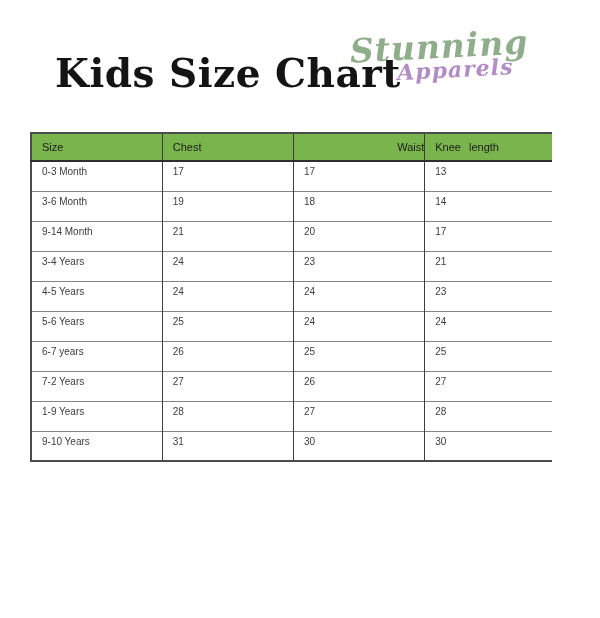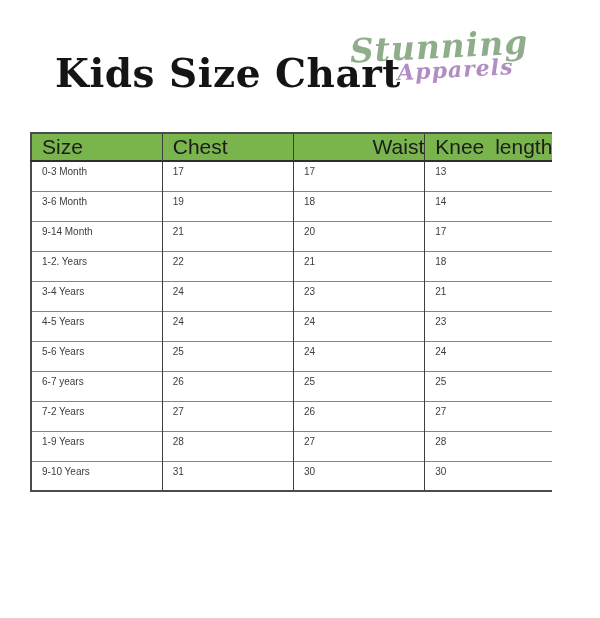--- a/index.html
+++ b/index.html
@@ -72,21 +72,21 @@
     border-collapse: collapse;
     table-layout: fixed;
     border: 2px solid var(--border-outer);
   }
   .size-table th {
     background: var(--header-green);
     height: 28px;
     padding: 0 0 0 10px;
     text-align: left;
     font-weight: 400;
-    font-size: 21px;
+    font-size: 11px;
     color: #1c1c1c;
     border-left: 1px solid var(--border-dark);
     border-bottom: 2px solid #2e2e2e;
     vertical-align: middle;
   }
   .size-table th:first-child { border-left: none; }
   .size-table th.center { text-align: right; padding-left: 0; }
   .size-table th.knee { word-spacing: 5px; }
   .size-table td {
     height: 30px;
@@ -141,26 +141,20 @@
           <td>18</td>
           <td>14</td>
         </tr>
         <tr>
           <td>9-14 Month</td>
           <td>21</td>
           <td>20</td>
           <td>17</td>
         </tr>
         <tr>
-          <td>1-2. Years</td>
-          <td>22</td>
-          <td>21</td>
-          <td>18</td>
-        </tr>
-        <tr>
           <td>3-4 Years</td>
           <td>24</td>
           <td>23</td>
           <td>21</td>
         </tr>
         <tr>
           <td>4-5 Years</td>
           <td>24</td>
           <td>24</td>
           <td>23</td>

